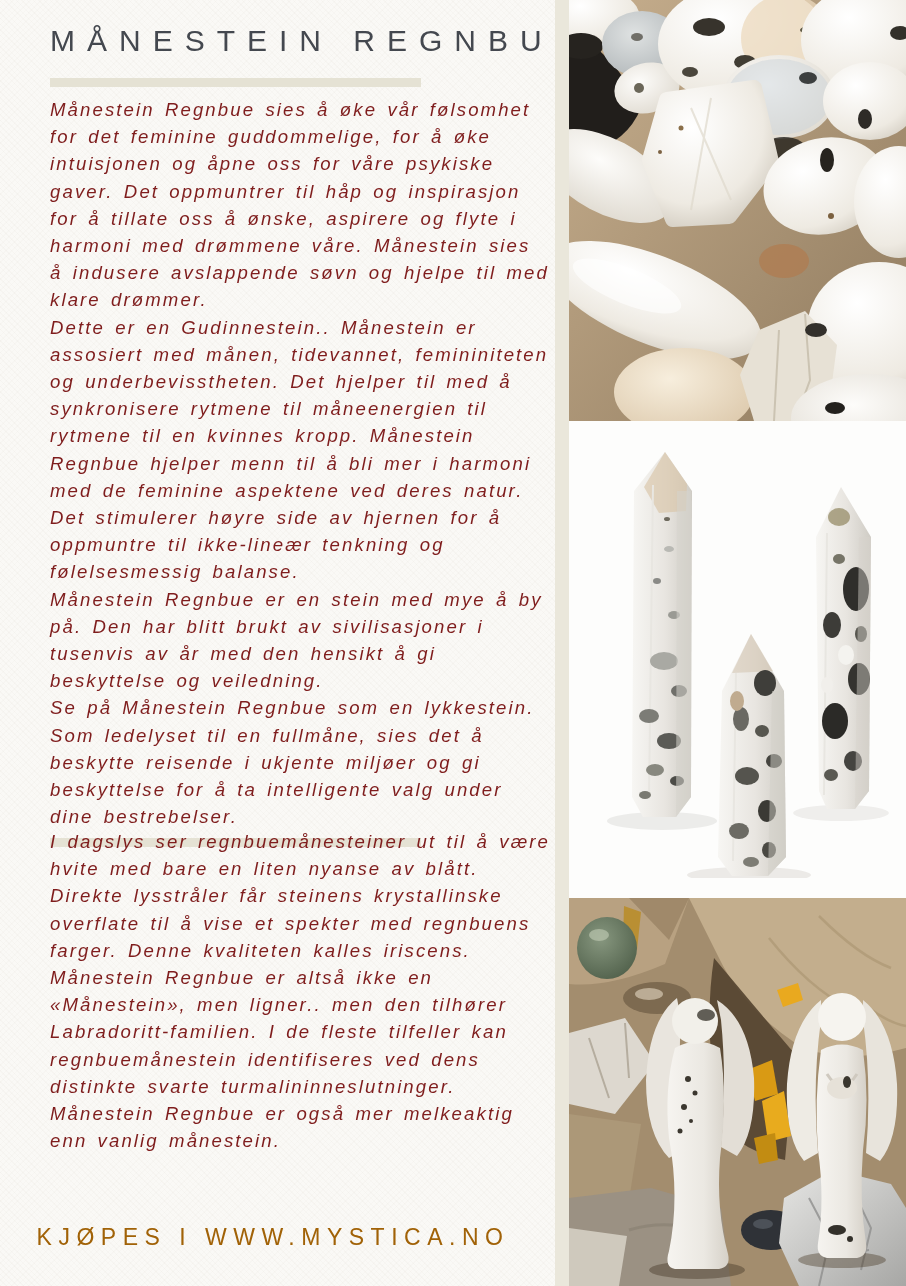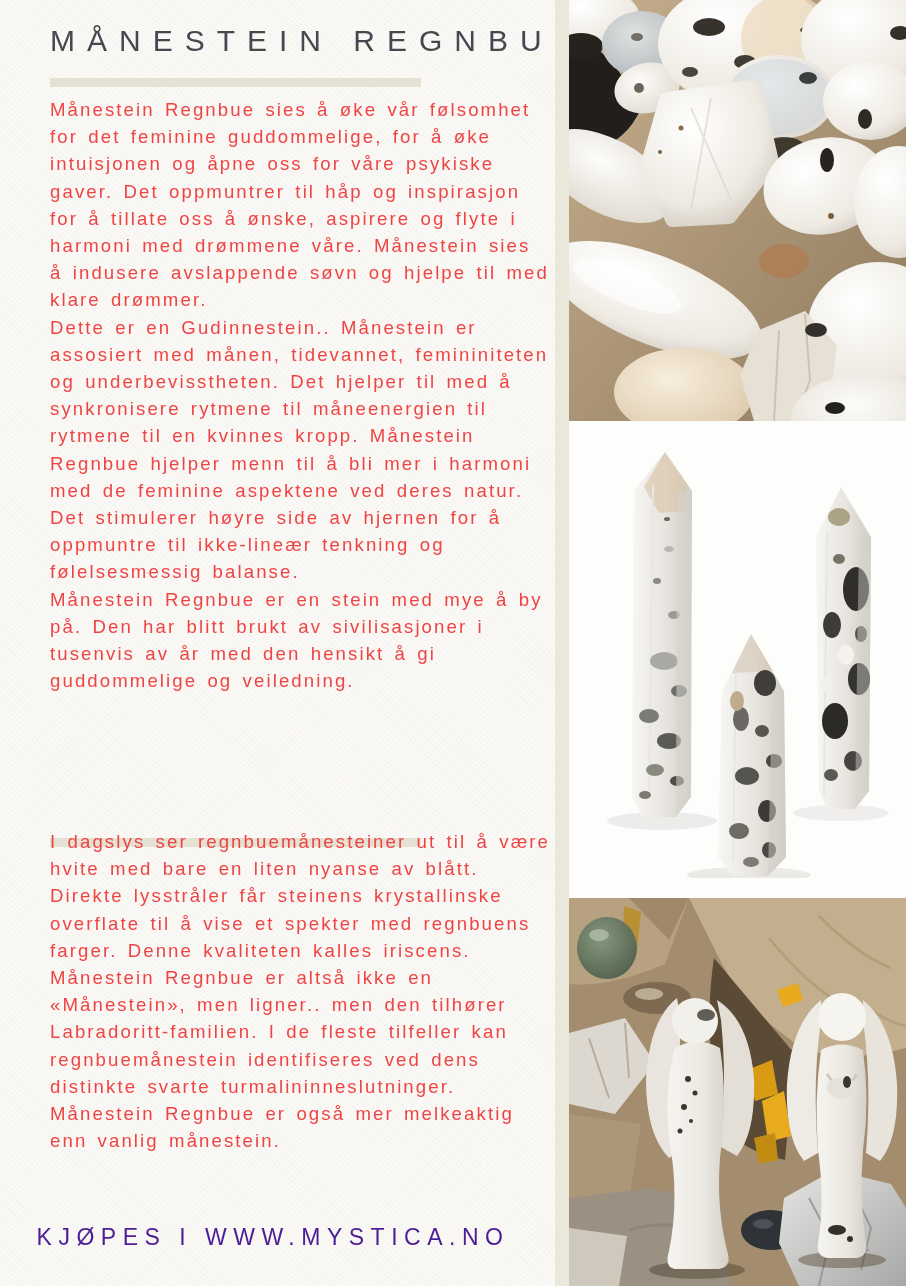--- a/index.html
+++ b/index.html
@@ -19,31 +19,31 @@
     color:#44484f; white-space:nowrap;
   }
   .divider{
     position:absolute; left:50px; width:371px; height:9px;
     background:#e5e2d4;
   }
   .divider.d1{ top:78px; }
   .divider.d2{ top:838px; }
   .body-text{
     position:absolute; left:50px; width:500px;
-    font-size:18.6px; line-height:27.2px;
-    letter-spacing:2.1px; word-spacing:3px; color:#ef4444;
+    font-style:italic; font-size:18.6px; line-height:27.2px;
+    letter-spacing:2.1px; word-spacing:3px; color:#7f1d1d;
   }
   .body-text.block-a{ top:96px; }
   .body-text.block-b{ top:828px; }
   .body-text p{ margin:0; }
   .footer{
     position:absolute; left:36px; top:1224px; width:474px; text-align:center;
   }
   .footer .purchase{
-    font-size:23px; font-weight:400; letter-spacing:6.5px; color:#4c1d95; white-space:nowrap;
+    font-size:23px; font-weight:400; letter-spacing:6.5px; color:#a16207; white-space:nowrap;
   }
   .footer .note{
     margin-top:8px; font-size:12.5px; font-weight:700; letter-spacing:3.2px; color:#44494f; white-space:nowrap;
   }
   .edge-strip{
     position:absolute; left:555px; top:0; width:14px; height:1286px;
     background:#eae7db;
   }
   .photo-col{
     position:absolute; left:569px; top:0; width:337px; height:1286px;
@@ -58,21 +58,22 @@
 </head>
 <body>
 
 <h1 class="title">MÅNESTEIN REGNBUE</h1>
 
 <div class="divider d1"></div>
 
 <div class="body-text block-a">
   <p>Månestein Regnbue sies å øke vår følsomhet for det feminine guddommelige, for å øke intuisjonen og åpne oss for våre psykiske gaver. Det oppmuntrer til håp og inspirasjon for å tillate oss å ønske, aspirere og flyte i harmoni med drømmene våre. Månestein sies å indusere avslappende søvn og hjelpe til med klare drømmer.</p>
   <p>Dette er en Gudinnestein.. Månestein er assosiert med månen, tidevannet, femininiteten og underbevisstheten. Det hjelper til med å synkronisere rytmene til måneenergien til rytmene til en kvinnes kropp. Månestein Regnbue hjelper menn til å bli mer i harmoni med de feminine aspektene ved deres natur. Det stimulerer høyre side av hjernen for å oppmuntre til ikke-lineær tenkning og følelsesmessig balanse.</p>
-  <p>Månestein Regnbue er en stein med mye å by på. Den har blitt brukt av sivilisasjoner i tusenvis av år med den hensikt å gi guddommelige og veiledning.</p>
+  <p>Månestein Regnbue er en stein med mye å by på. Den har blitt brukt av sivilisasjoner i tusenvis av år med den hensikt å gi beskyttelse og veiledning.</p>
+  <p>Se på Månestein Regnbue som en lykkestein. Som ledelyset til en fullmåne, sies det å beskytte reisende i ukjente miljøer og gi beskyttelse for å ta intelligente valg under dine bestrebelser.</p>
 </div>
 
 <div class="divider d2"></div>
 
 <div class="body-text block-b">
   <p>I dagslys ser regnbuemånesteiner ut til å være hvite med bare en liten nyanse av blått. Direkte lysstråler får steinens krystallinske overflate til å vise et spekter med regnbuens farger. Denne kvaliteten kalles iriscens. Månestein Regnbue er altså ikke en «Månestein», men ligner.. men den tilhører Labradoritt-familien. I de fleste tilfeller kan regnbuemånestein identifiseres ved dens distinkte svarte turmalininneslutninger. Månestein Regnbue er også mer melkeaktig enn vanlig månestein.</p>
 </div>
 
 <div class="footer">
   <div class="purchase">KJØPES I WWW.MYSTICA.NO</div>

